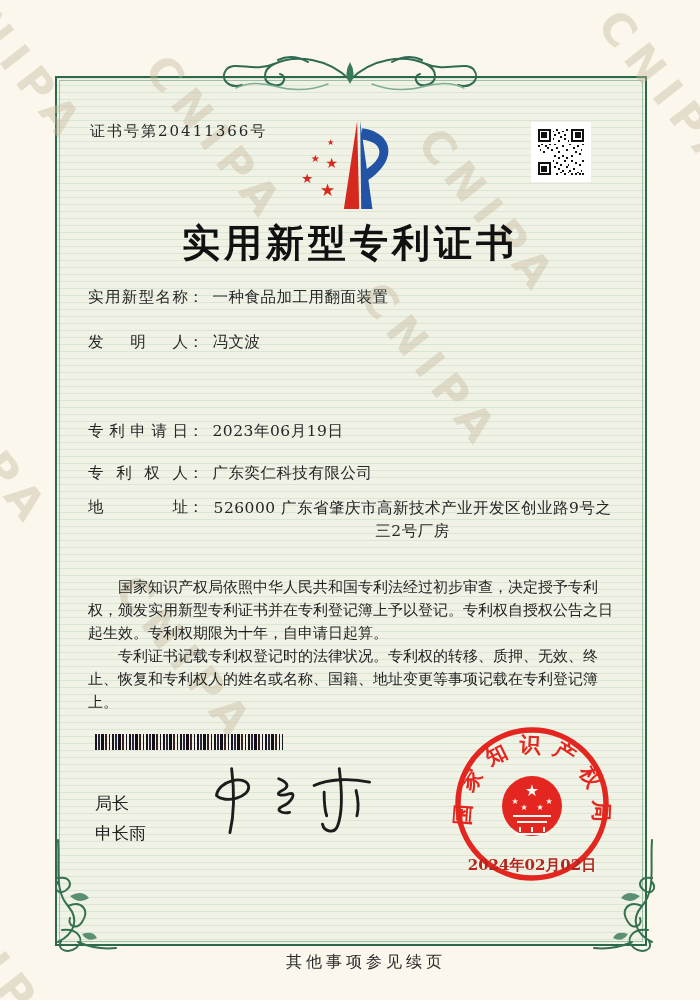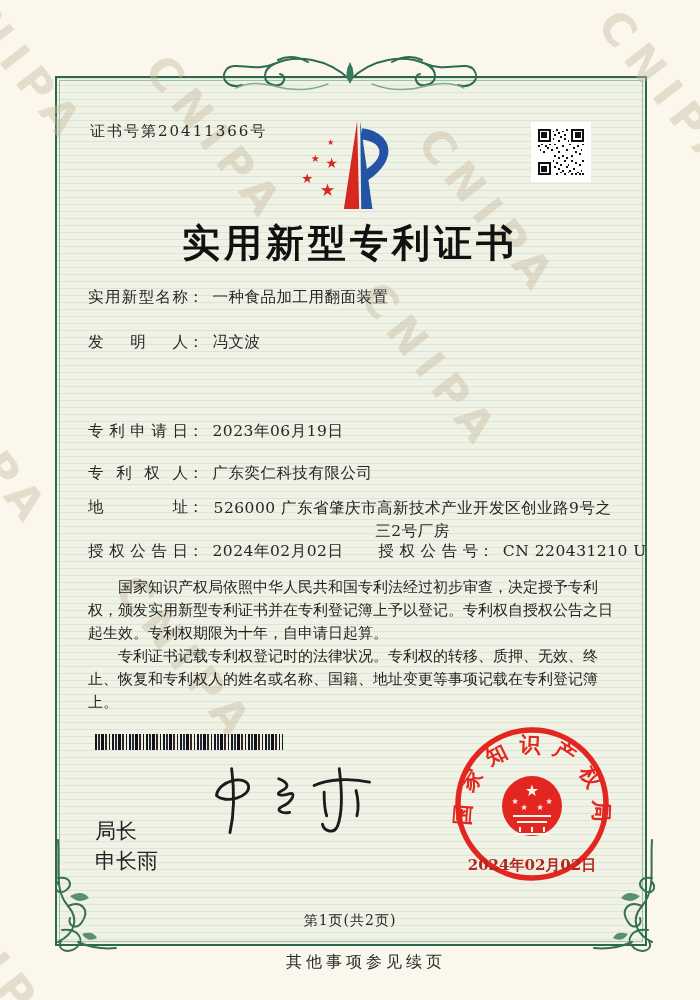--- a/index.html
+++ b/index.html
@@ -45,21 +45,21 @@
   .barcode{position:absolute;left:95px;top:734px;width:188px;height:16px;
     background:repeating-linear-gradient(90deg,
       #16161c 0 2px, rgba(0,0,0,0) 2px 3px,
       #2a2440 3px 5px, rgba(0,0,0,0) 5px 6px,
       #101014 6px 9px, rgba(0,0,0,0) 9px 10px,
       #3a2126 10px 12px, rgba(0,0,0,0) 12px 14px,
       #14141a 14px 15px, rgba(0,0,0,0) 15px 17px);}
 
   .seal{position:absolute;left:447px;top:722px;}
   .signer{position:absolute;left:95px;top:788px;
-          font-family:"DejaVu Sans","Liberation Sans",sans-serif;font-size:21px;line-height:30px;color:#222;margin-top:28px;}
+          font-family:"DejaVu Sans","Liberation Sans",sans-serif;font-size:17px;line-height:30px;color:#222;}
   .signature{position:absolute;left:198px;top:760px;}
 
   .pageno{position:absolute;left:0;top:912px;width:100%;text-align:center;font-size:14px;letter-spacing:1px;}
   .footnote{position:absolute;left:16px;top:952px;width:100%;text-align:center;
             font-size:16px;letter-spacing:4px;color:#2a2a2a;}
 </style>
 </head>
 <body>
 
 <div class="page">
@@ -161,24 +161,20 @@
       <span class="lbl">实用新型名称</span><span class="colon">：</span><span class="val">一种食品加工用翻面装置</span>
     </div>
     <div class="row" style="top:421px">
       <span class="lbl">专利申请日</span><span class="colon">：</span><span class="val">2023年06月19日</span>
     </div>
     <div class="row" style="top:463px">
       <span class="lbl">专利权人</span><span class="colon">：</span><span class="val">广东奕仁科技有限公司</span>
     </div>
     <div class="row" style="top:497px">
       <span class="lbl">地址</span><span class="colon">：</span><span class="val addr-val">526000 广东省肇庆市高新技术产业开发区创业路9号之三2号厂房</span>
-    </div>
-    <div class="row" style="top:541px">
-      <span class="lbl">授权公告日</span><span class="colon">：</span><span class="val">2024年02月02日</span>
-      <span class="pair2"><span class="lbl">授权公告号</span><span class="colon">：</span><span class="val">CN 220431210 U</span></span>
     </div>
 
     <div class="paras">
       <p>国家知识产权局依照中华人民共和国专利法经过初步审查，决定授予专利权，颁发实用新型专利证书并在专利登记簿上予以登记。专利权自授权公告之日起生效。专利权期限为十年，自申请日起算。</p>
       <p>专利证书记载专利权登记时的法律状况。专利权的转移、质押、无效、终止、恢复和专利权人的姓名或名称、国籍、地址变更等事项记载在专利登记簿上。</p>
     </div>
 
     <div class="barcode"></div>
 
     <svg class="seal" width="165" height="165" viewBox="0 0 165 165">
@@ -217,17 +213,16 @@
         <path d="M22,40 C24,22 56,15 60,28 C63,42 32,50 22,40"></path>
         <path d="M40,8 C43,32 44,58 38,84"></path>
         <path d="M96,20 C106,24 110,29 100,34 C90,39 99,41 108,38 C118,35 112,48 100,53 C91,57 100,62 109,60"></path>
         <path d="M138,28 C155,20 182,19 204,24"></path>
         <path d="M168,8 C171,32 173,58 166,76 C162,86 150,83 148,74"></path>
         <path d="M150,36 C150,48 151,58 153,64"></path>
         <path d="M188,34 C191,46 191,56 189,64"></path>
       </g>
     </svg>
 
-    <div class="pageno">第1页(共2页)</div>
     <div class="footnote">其他事项参见续页</div>
 
   </div>
 </div>
 
 </body></html>

